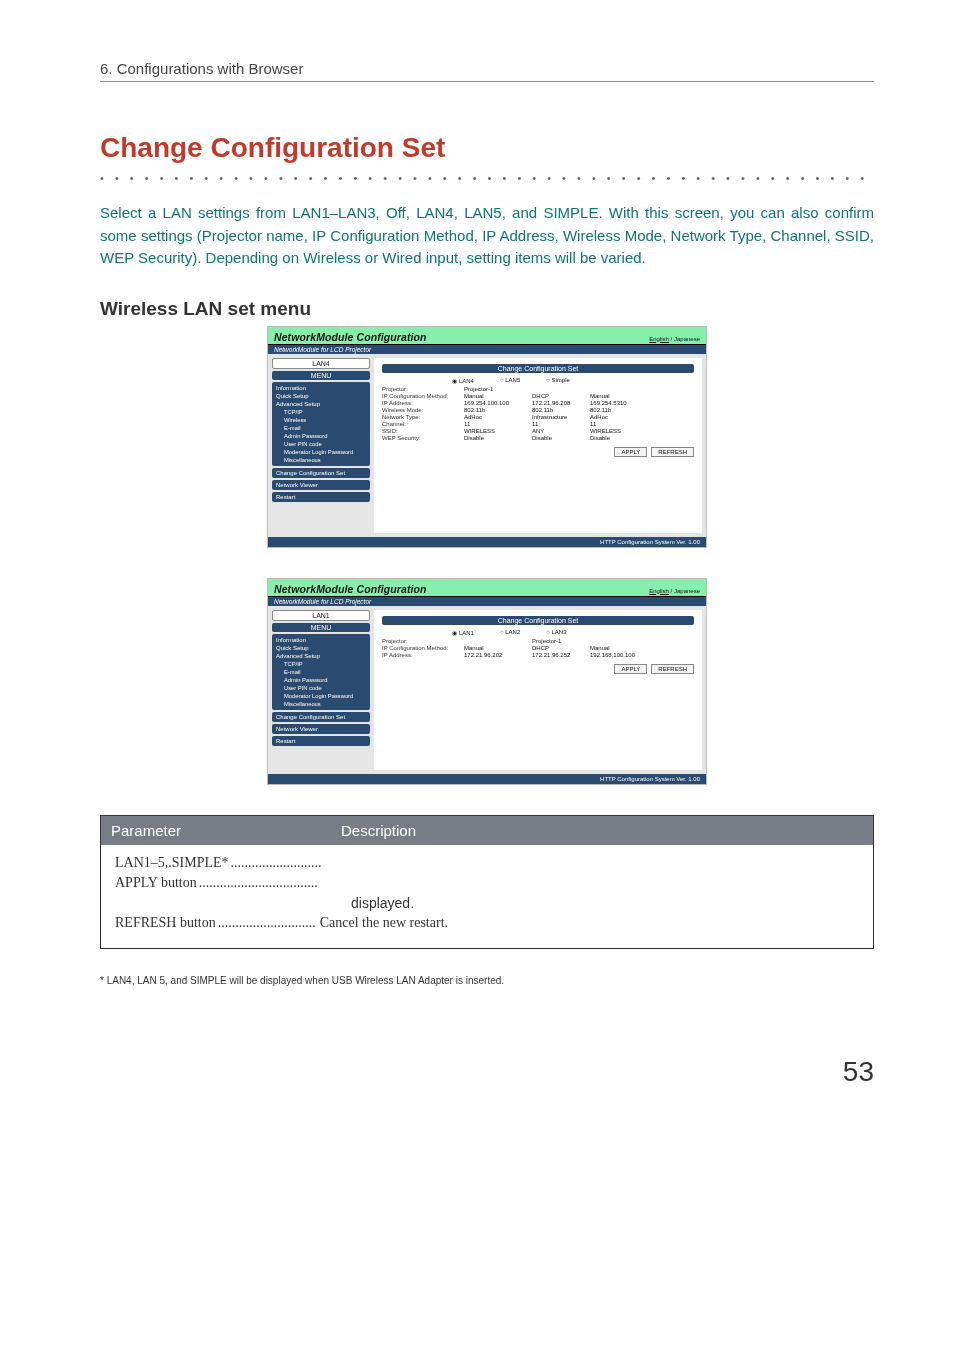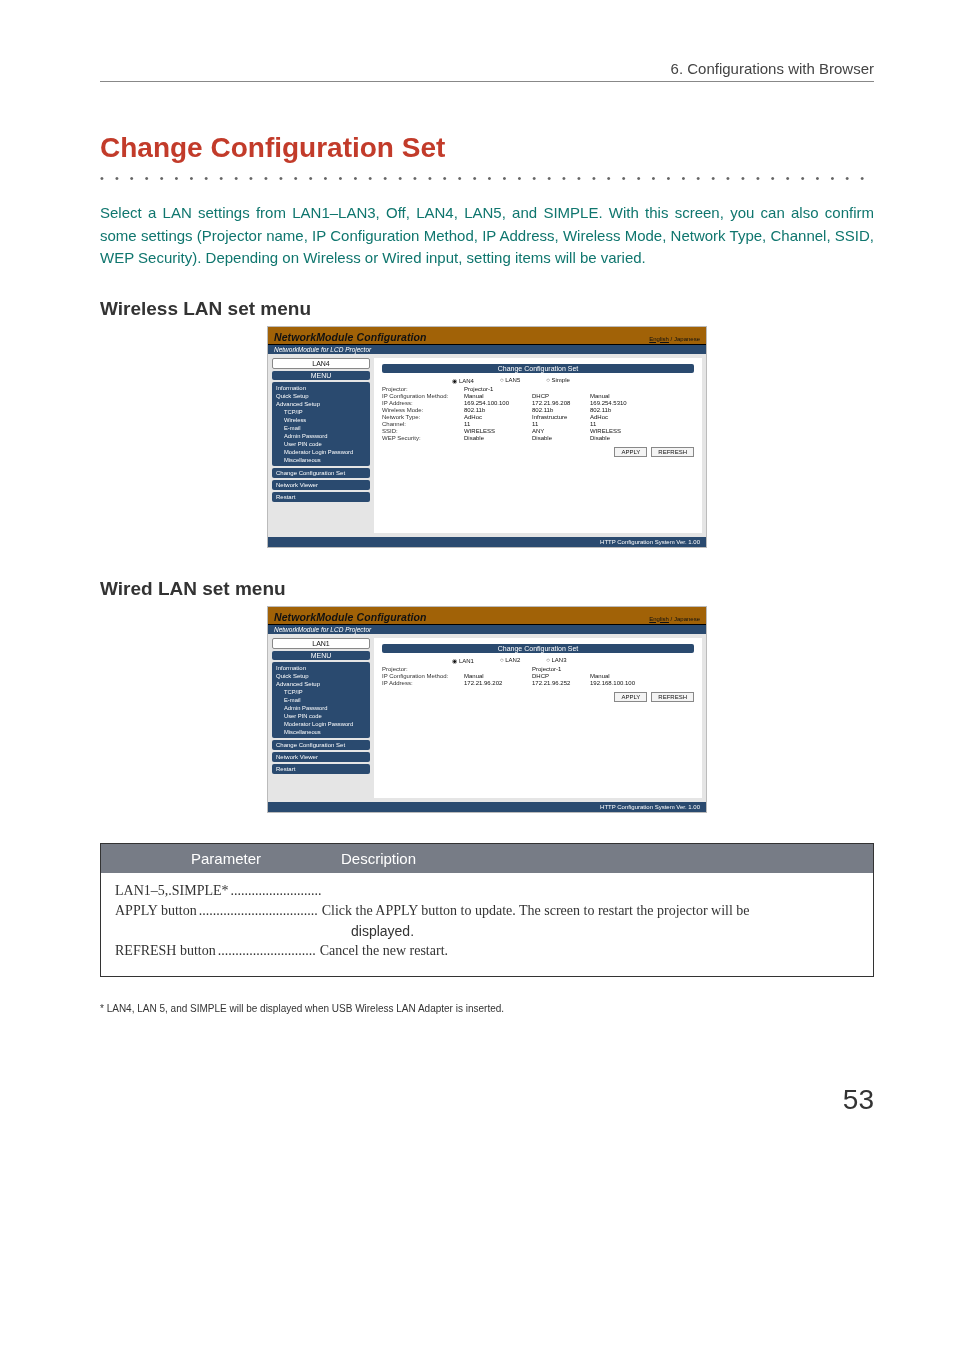--- a/index.html
+++ b/index.html
@@ -1,27 +1,27 @@
 <!DOCTYPE html>
 <html><head>
 <meta charset="utf-8">
 <style>
   * { box-sizing: border-box; margin: 0; padding: 0; }
   html, body { width: 954px; background: #fff; font-family: Arial, Helvetica, sans-serif; color: #333; }
   .page { width: 954px; padding: 60px 80px 40px 100px; }
-  .chapter-header { text-align: right; font-size: 15px; color: #444; margin-bottom: 4px; }
+  .chapter-header { text-align: left; font-size: 15px; color: #444; margin-bottom: 4px; }
   .hr-thin { border: none; border-top: 1px solid #888; margin-bottom: 50px; }
   .title { font-size: 28px; font-weight: bold; color: #c23b2a; margin-bottom: 8px; }
   .dots-rule { font-size: 11px; letter-spacing: 4px; color: #666; white-space: nowrap; overflow: hidden; margin-bottom: 18px; }
   .intro { font-size: 15px; line-height: 1.5; text-align: justify; color: #0f766e; margin-bottom: 28px; }
   .menu-caption { text-align: left; font-weight: bold; font-size: 19px; margin: 6px 0 6px 0; }
 
   
   .panel-wrap { display:flex; justify-content:center; margin-bottom: 30px; }
-  .panel { width: 440px; border: 1px solid #bbb; background: #a16207; font-size: 7px; color: #111; }
+  .panel { width: 440px; border: 1px solid #bbb; background: #86efac; font-size: 7px; color: #111; }
   .panel-titlebar { display:flex; align-items:baseline; padding:4px 6px 1px 6px; }
   .panel-title { font-weight: bold; font-style: italic; font-size: 10.5px; letter-spacing: .1px; }
   .panel-lang { margin-left:auto; font-size:6px; }
   .panel-lang .active { text-decoration: underline; }
   .panel-rule { height:1px; background:#000; margin: 0; }
   .panel-sub { background:#2a4a6f; color:#fff; font-size:6.5px; font-style:italic; padding:1px 6px; }
   .panel-body { background:#e5e5e5; display:flex; }
   .sidebar { width:106px; padding:4px; }
   .lan-badge { background:#fff; border:1px solid #888; text-align:center; font-size:7px; padding:1px 0; border-radius:2px; margin-bottom:2px; }
   .menu-head { background:#2a4a6f; color:#fff; text-align:center; font-size:7px; padding:1px 0; border-radius:2px; }
@@ -36,21 +36,21 @@
   .radio-row span.sel::before { content:"◉ "; }
   .cfg-grid { display:grid; grid-template-columns: 74px 60px 50px 50px; column-gap:8px; row-gap:1px; font-size:6px; margin-left:0; }
   .cfg-grid .lbl { color:#333; }
   .btn-row { text-align:right; margin-top:6px; }
   .btn { display:inline-block; border:1px solid #888; background:#f4f4f4; font-size:6px; padding:1px 6px; margin-left:2px; }
   .panel-strip { background:#2a4a6f; color:#fff; text-align:right; font-size:6px; padding:2px 6px; }
 
   
   .param-table { border:1px solid #333; margin-top: 26px; }
   .param-head { background:#777c86; color:#fff; display:flex; padding:6px 10px; font-size:15px; }
-  .ph-col1 { width:230px;text-align:center; }
+  .ph-col1 { width:230px; }
   .param-body { padding:8px 14px 14px 14px; font-size:14px; line-height:1.45; }
   .param-row { display:flex;font-family:Liberation Serif, serif; }
   .param-row .k { white-space:nowrap; }
   .param-row .dots { flex:0 0 auto; margin:0 4px 0 2px; letter-spacing:0; }
   .param-row .v { flex:1; }
   .param-cont { padding-left:236px; }
 
   .footnote { font-size:10px; margin-top:26px; }
   .page-number { text-align:right; font-size:28px; margin-top:70px; color:#333; }
 </style>
@@ -145,21 +145,20 @@
             <span class="btn">APPLY</span>
             <span class="btn">REFRESH</span>
           </div>
           <div style="height:70px"></div>
         </div>
       </div>
       <div class="panel-strip">HTTP Configuration System Ver. 1.00</div>
     </div>
   </div>
 
-  <div class="menu-caption">Wired LAN set menu</div>
 
   <div class="panel-wrap">
     <div class="panel">
       <div class="panel-titlebar">
         <span class="panel-title">NetworkModule Configuration</span>
         <span class="panel-lang">
           <span class="active">English</span> /
           <span>Japanese</span>
         </span>
       </div>
@@ -222,21 +221,20 @@
       <div>Description</div>
     </div>
     <div class="param-body">
       <div class="param-row">
         <span class="k">LAN1–5,.SIMPLE*</span>
         <span class="dots"> ..........................</span>
       </div>
       <div class="param-row">
         <span class="k">APPLY button</span>
         <span class="dots">..................................</span>
-        <span class="v">Click the APPLY button to update. The screen to restart the projector will be</span>
       </div>
       <div class="param-cont">displayed.</div>
       <div class="param-row">
         <span class="k">REFRESH button</span>
         <span class="dots"> ............................</span>
         <span class="v">Cancel the new restart.</span>
       </div>
     </div>
   </div>
 

